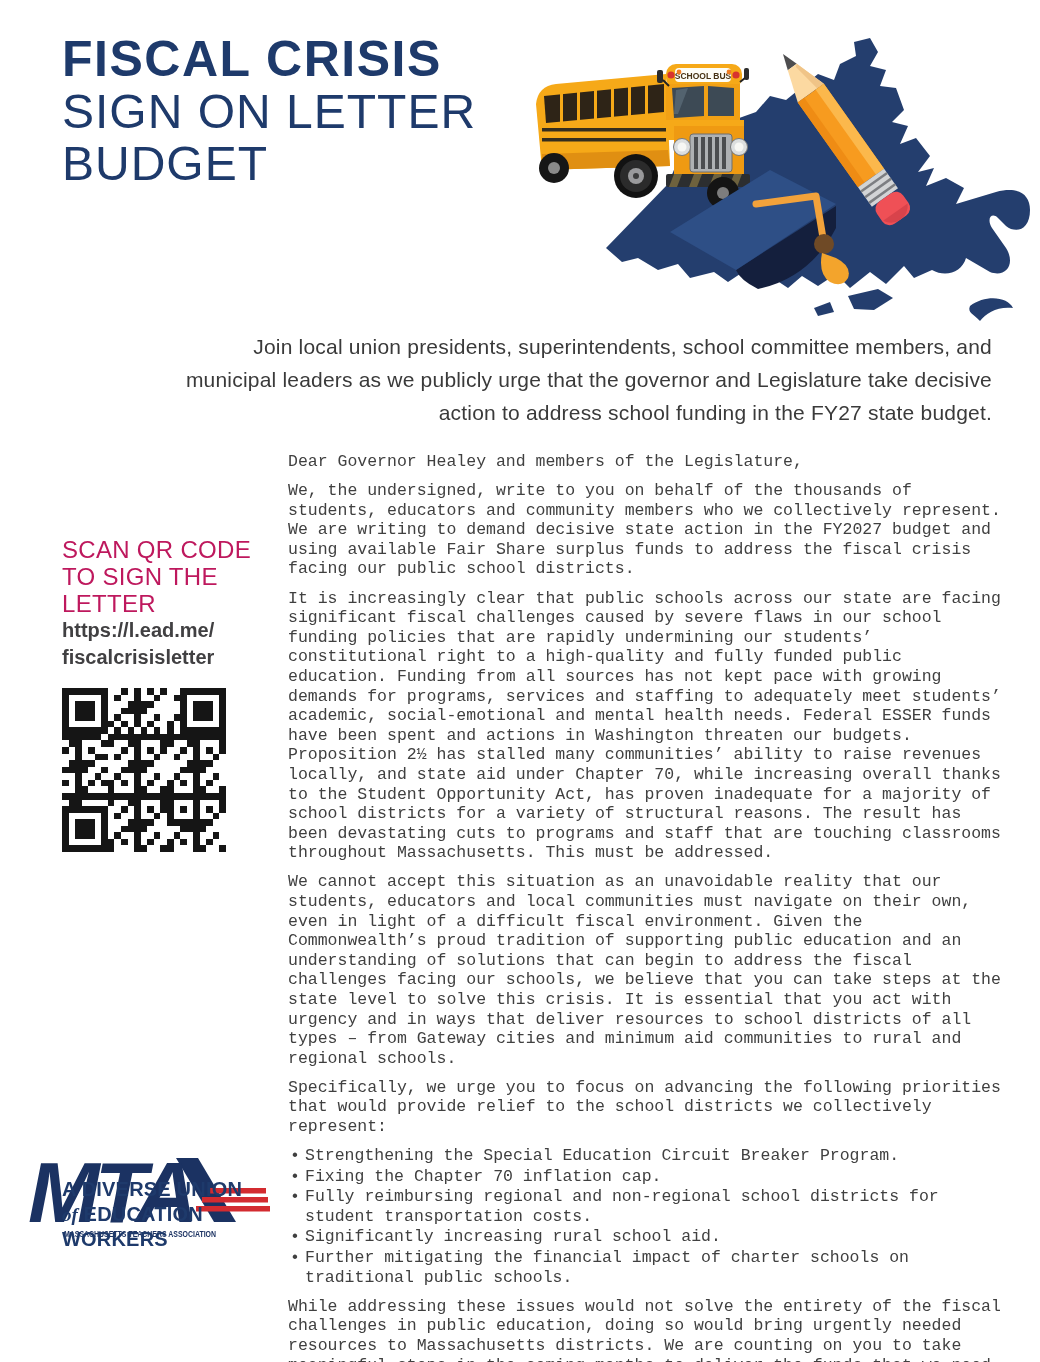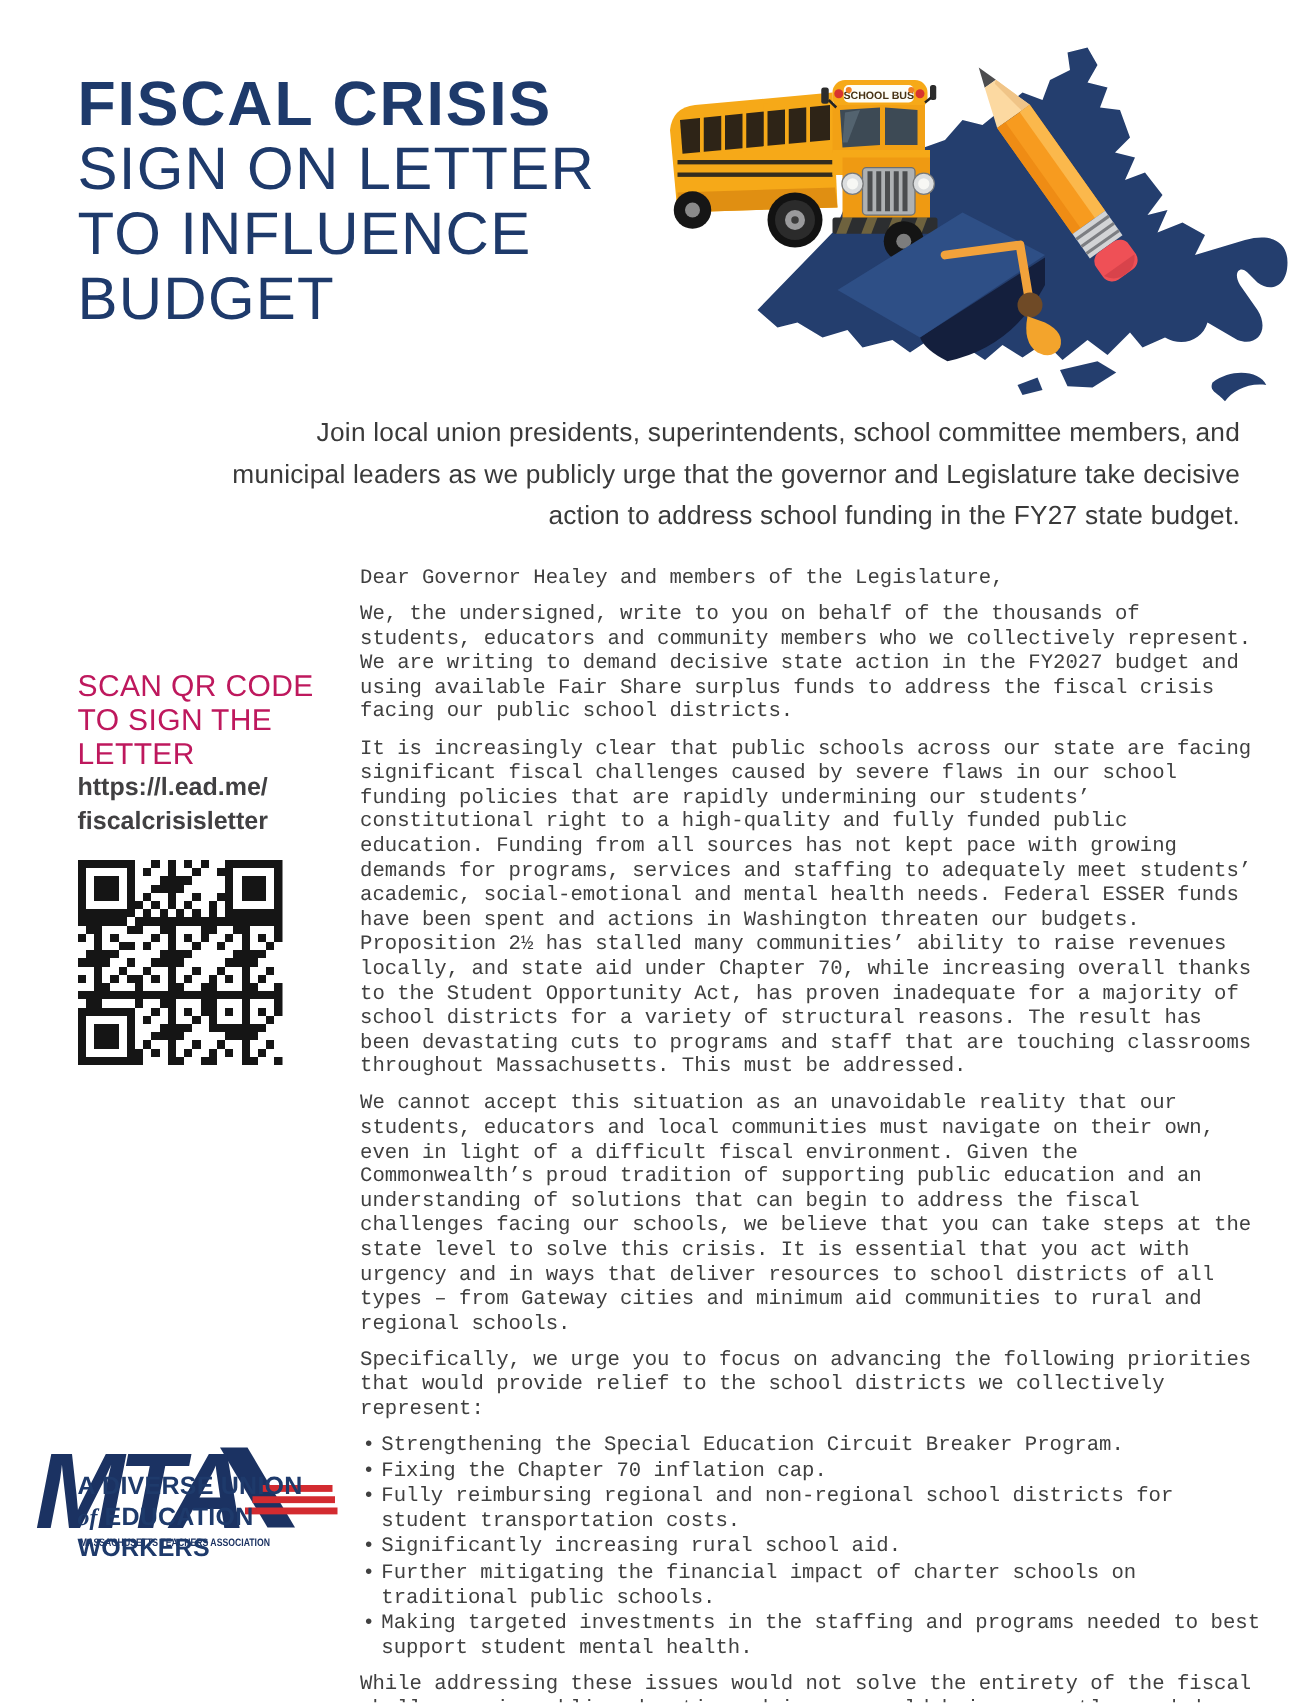--- a/index.html
+++ b/index.html
@@ -1,20 +1,20 @@
 <!DOCTYPE html>
 <html><head>
 <meta charset="utf-8">
 <style>
   html,body{margin:0;padding:0;background:#fff;}
   .page{position:relative;width:1040px;height:1362px;background:#ffffff;overflow:hidden;
         font-family:"Liberation Sans",sans-serif;}
 
   
-  .title-block{position:absolute;left:62px;top:56px;width:470px;color:#1e3a6b;}
+  .title-block{position:absolute;left:62px;top:32px;width:470px;color:#1e3a6b;}
   .title-bold{font-size:50px;font-weight:700;letter-spacing:1.5px;line-height:54px;}
   .title-line{font-size:48px;font-weight:400;letter-spacing:1px;line-height:52px;}
 
   
   .intro{position:absolute;left:62px;top:330px;width:930px;color:#3a3a3a;
          font-size:21px;line-height:33px;letter-spacing:0.2px;text-align:right;}
 
   
   .illus{position:absolute;left:518px;top:26px;width:522px;height:296px;}
 
@@ -42,21 +42,20 @@
                font-weight:600;font-size:19px;letter-spacing:0;text-align:right;}
 </style>
 </head>
 <body>
 
 <div class="page">
 
   <div class="title-block">
     <div class="title-bold">FISCAL CRISIS</div>
     <div class="title-line">SIGN ON LETTER</div>
-    <div class="title-line">TO INFLUENCE</div>
     <div class="title-line">BUDGET</div>
   </div>
 
   <svg class="illus" viewBox="0 0 522 296">
 
     <g>
       <path fill="#243e6e" d="M88,222 L150,158 L166,120 L182,108 L196,112 L210,96 L238,86 L252,70 L268,74
         L300,48 L316,54 L322,38 L338,30 L336,16 L352,12 L360,26 L352,40 L368,44 L362,60 L378,62
         L386,84 L374,96 L390,100 L382,118 L398,112 L412,130 L400,146 L416,142 L408,160 L428,152
         L446,162 L438,178 L458,172 L478,166
@@ -507,21 +506,20 @@
     <p>We, the undersigned, write to you on behalf of the thousands of students, educators and community members who we collectively represent. We are writing to demand decisive state action in the FY2027 budget and using available Fair Share surplus funds to address the fiscal crisis facing our public school districts.</p>
     <p>It is increasingly clear that public schools across our state are facing significant fiscal challenges caused by severe flaws in our school funding policies that are rapidly undermining our students’ constitutional right to a high-quality and fully funded public education. Funding from all sources has not kept pace with growing demands for programs, services and staffing to adequately meet students’ academic, social-emotional and mental health needs. Federal ESSER funds have been spent and actions in Washington threaten our budgets. Proposition 2½ has stalled many communities’ ability to raise revenues locally, and state aid under Chapter 70, while increasing overall thanks to the Student Opportunity Act, has proven inadequate for a majority of school districts for a variety of structural reasons. The result has been devastating cuts to programs and staff that are touching classrooms throughout Massachusetts. This must be addressed.</p>
     <p>We cannot accept this situation as an unavoidable reality that our students, educators and local communities must navigate on their own, even in light of a difficult fiscal environment. Given the Commonwealth’s proud tradition of supporting public education and an understanding of solutions that can begin to address the fiscal challenges facing our schools, we believe that you can take steps at the state level to solve this crisis. It is essential that you act with urgency and in ways that deliver resources to school districts of all types – from Gateway cities and minimum aid communities to rural and regional schools.</p>
     <p>Specifically, we urge you to focus on advancing the following priorities that would provide relief to the school districts we collectively represent:</p>
     <ul>
       <li>Strengthening the Special Education Circuit Breaker Program.</li>
       <li>Fixing the Chapter 70 inflation cap.</li>
       <li>Fully reimbursing regional and non-regional school districts for student transportation costs.</li>
       <li>Significantly increasing rural school aid.</li>
       <li>Further mitigating the financial impact of charter schools on traditional public schools.</li>
-      <li>Making targeted investments in the staffing and programs needed to best support student mental health.</li>
     </ul>
     <p>While addressing these issues would not solve the entirety of the fiscal challenges in public education, doing so would bring urgently needed resources to Massachusetts districts. We are counting on you to take meaningful steps in the coming months to deliver the funds that we need to succeed and that adequately reflect the Commonwealth’s historical commitment to public education.</p>
     <p class="thanks">Thank you for your consideration.</p>
   </div>
 
   <svg class="logo-svg" width="250" height="100" viewBox="0 0 250 100">
     <polygon points="150,10 172,10 210,74 188,74" fill="#1b3262"></polygon>
     <g fill="#d32b30">
       <rect x="182" y="40" width="58" height="5.5"></rect>
       <rect x="176" y="49" width="66" height="5.5"></rect>

